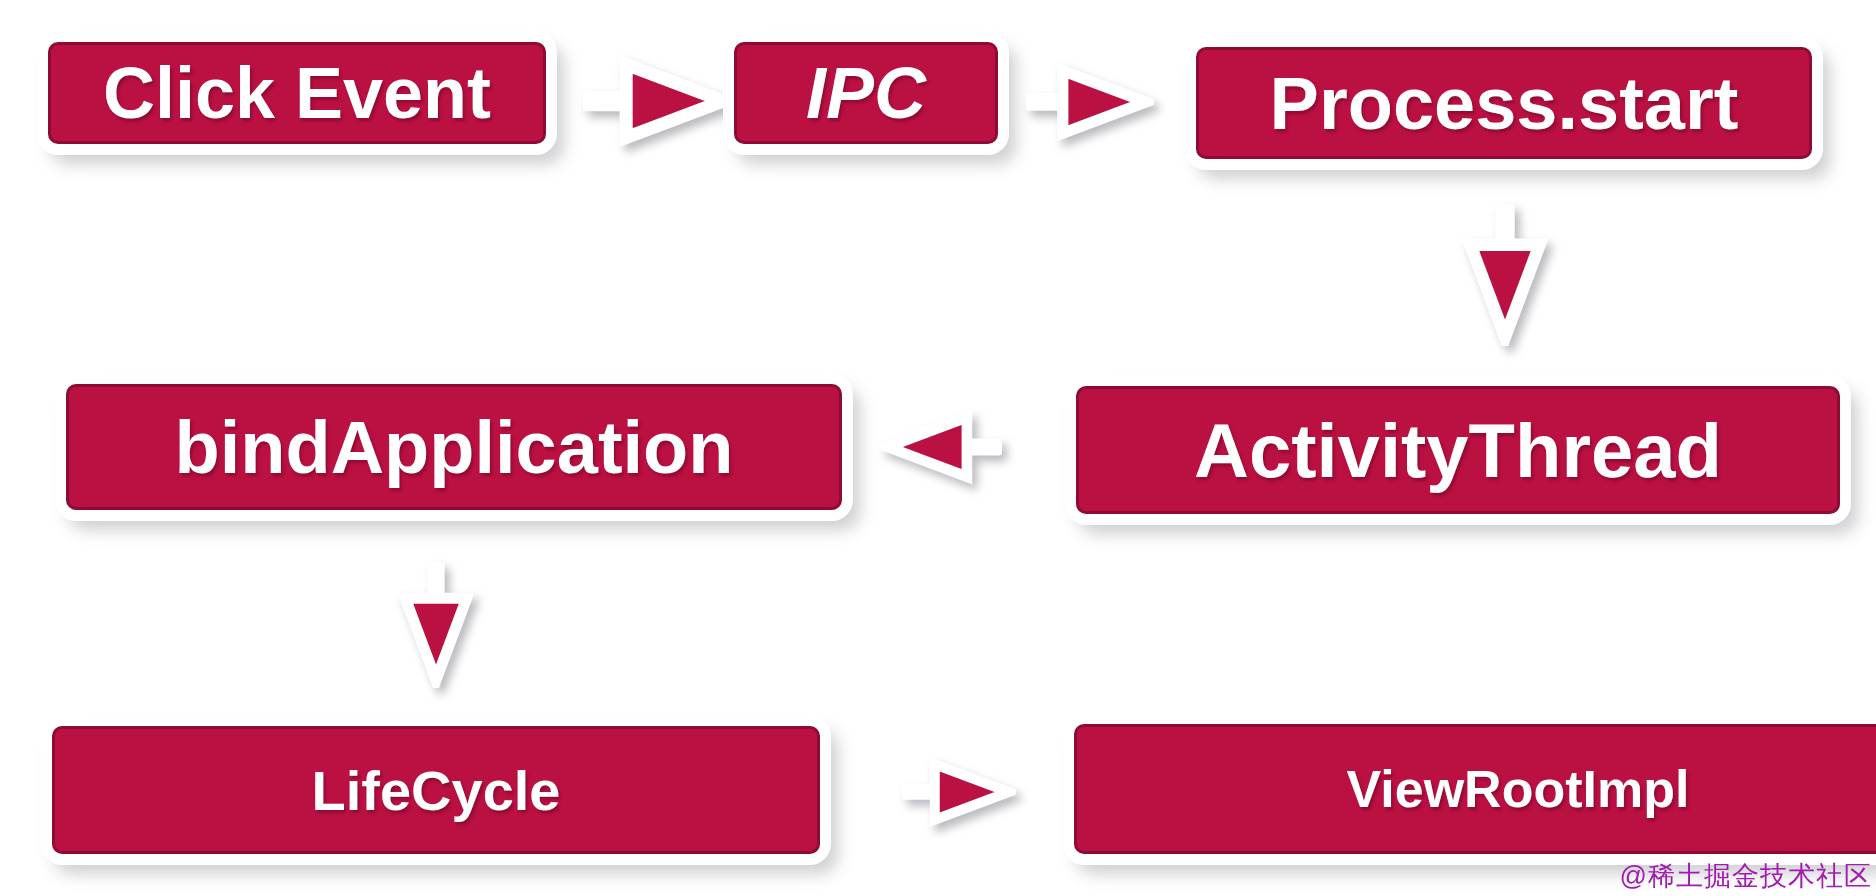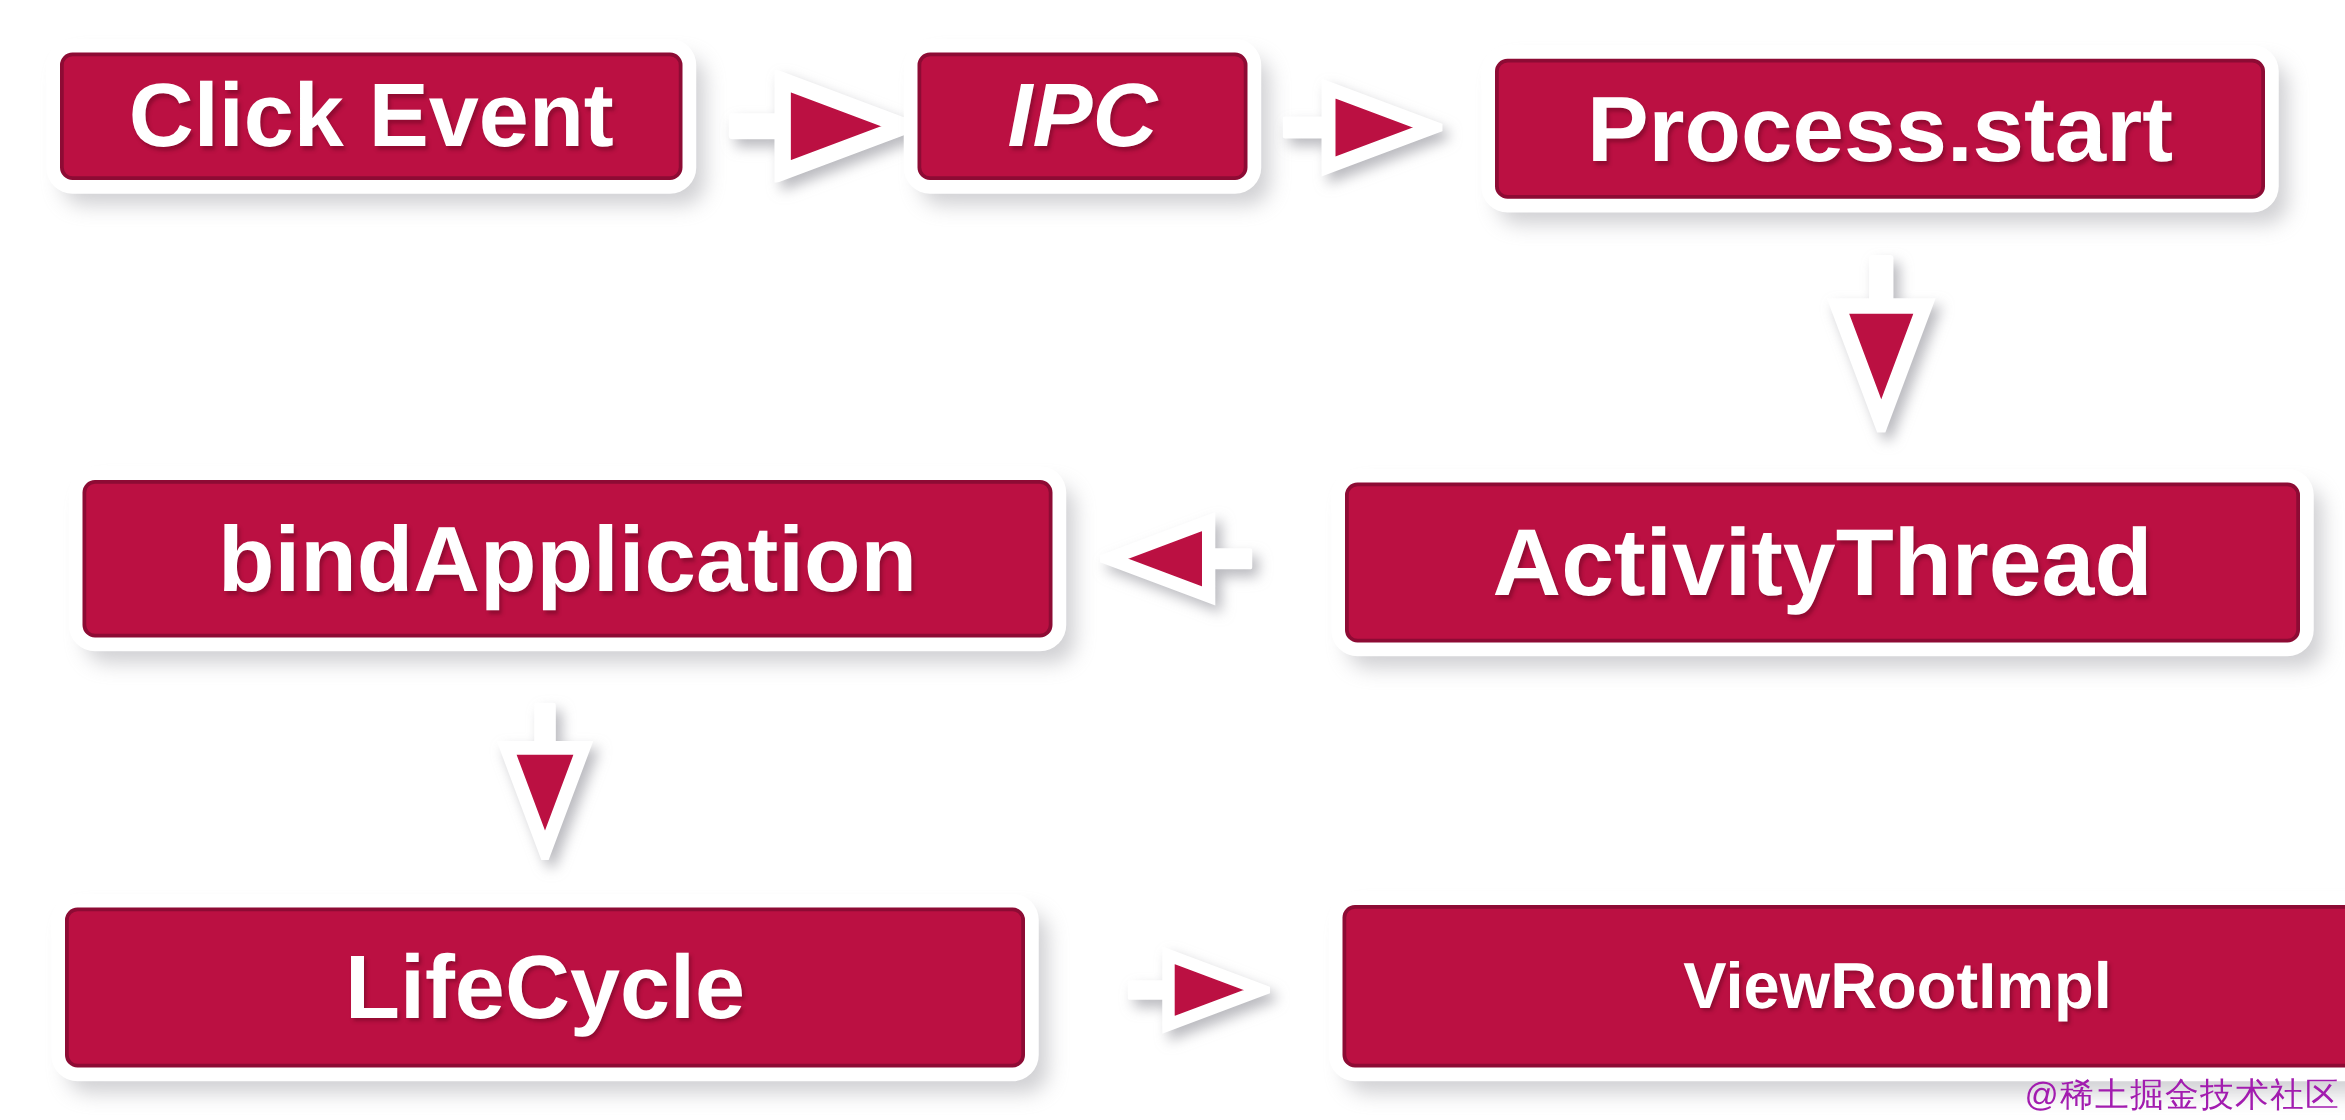--- a/index.html
+++ b/index.html
@@ -95,21 +95,21 @@
     <span>bindApplication</span>
   </div>
 
   <div class="arrow-wrap" style="left:388px; top:562px;">
     <svg width="96" height="126" viewBox="0 0 96 160">
       <rect x="37" y="0" width="22" height="44" rx="3" fill="#ffffff"></rect>
       <polygon points="9,46 87,46 48,150" fill="#BB1042" stroke="#ffffff" stroke-width="14" stroke-miterlimit="10"></polygon>
     </svg>
   </div>
 
-  <div class="node" style="left:52px; top:726px; width:768px; height:128px; font-size:72px;">
+  <div class="node" style="left:52px; top:726px; width:768px; height:128px; font-size:56px;">
     <span>LifeCycle</span>
   </div>
 
   <div class="arrow-wrap" style="left:902px; top:750px;">
     <svg width="114" height="84" viewBox="0 0 160 96">
       <rect x="0" y="37" width="44" height="22" rx="3" fill="#ffffff"></rect>
       <polygon points="46,9 150,48 46,87" fill="#BB1042" stroke="#ffffff" stroke-width="14" stroke-miterlimit="10"></polygon>
     </svg>
   </div>
 

